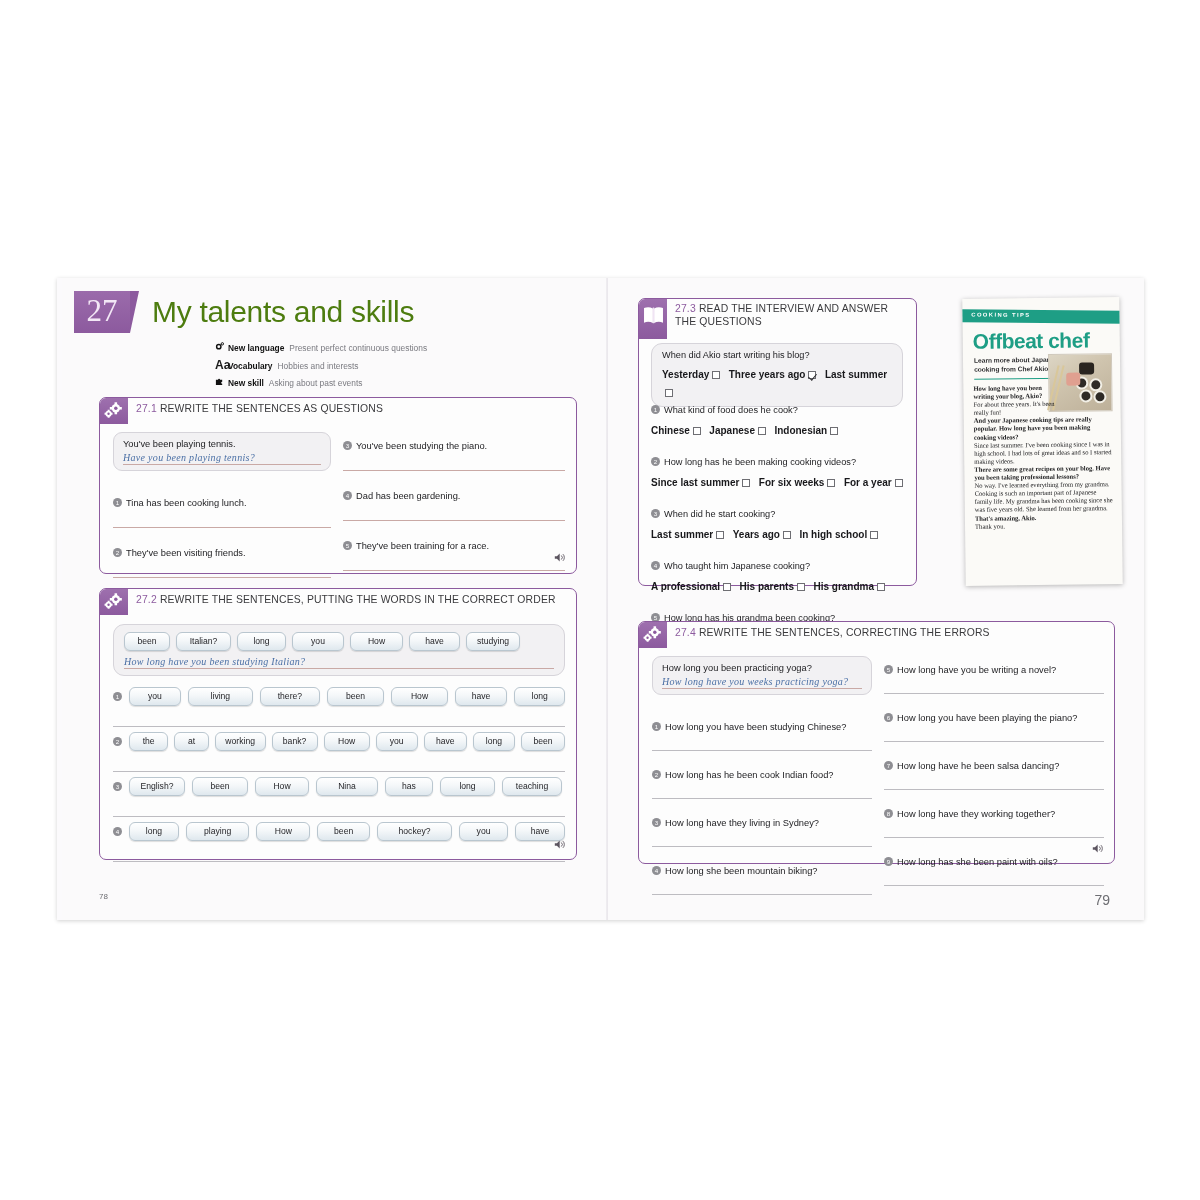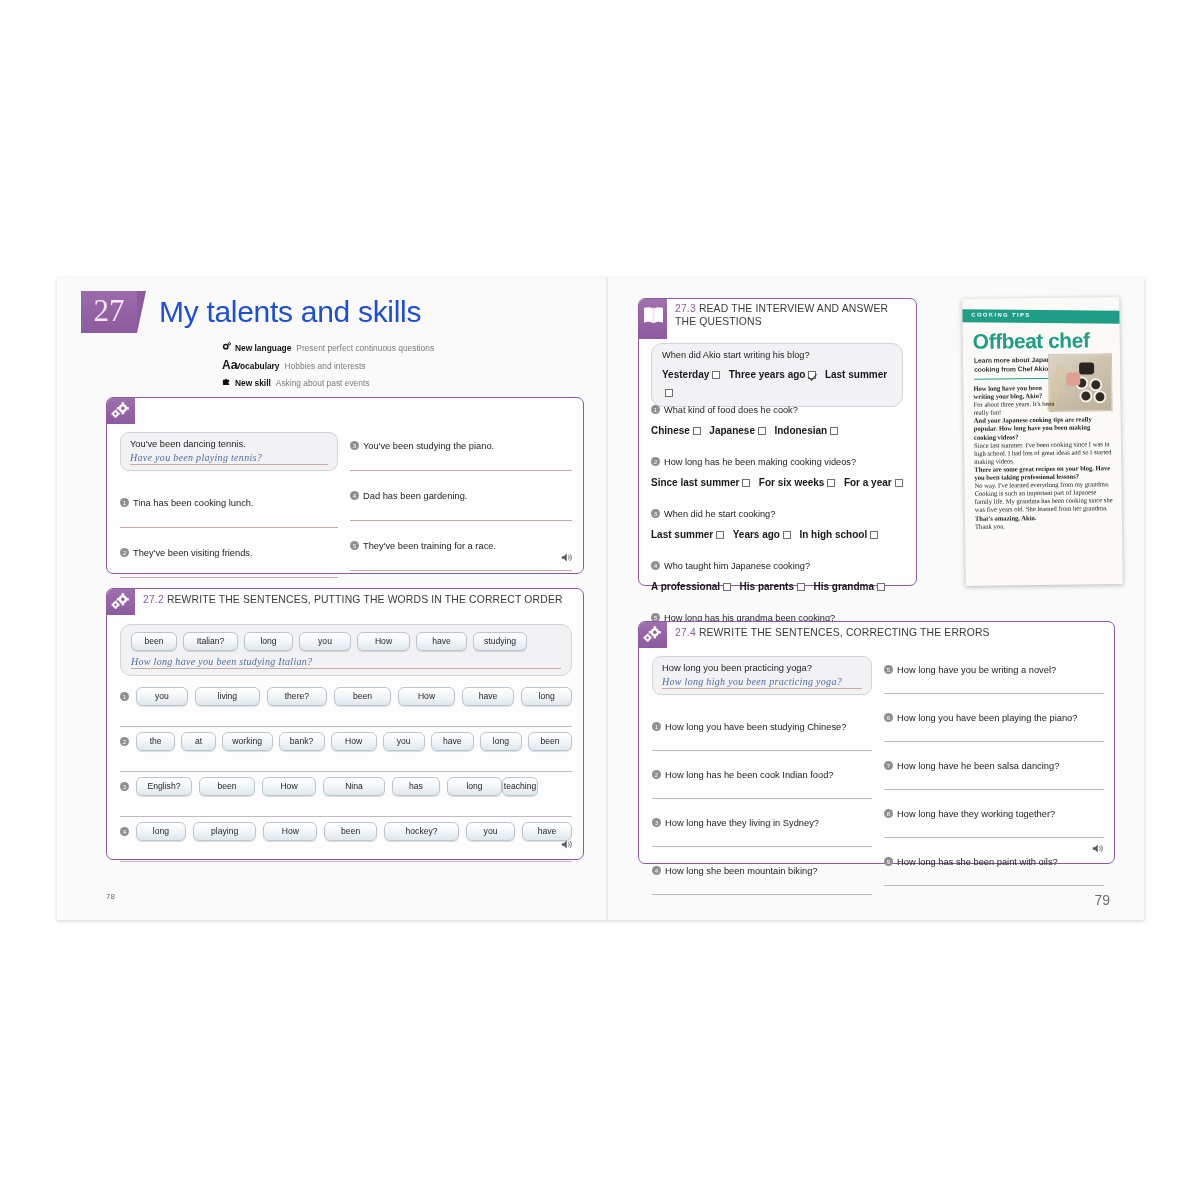--- a/index.html
+++ b/index.html
@@ -13,21 +13,21 @@
 
   
   #spread {
     position: absolute;
     left: 57px; top: 278px;
     width: 1087px; height: 642px;
     background: #fbfafc;
     box-shadow: 0 1px 4px rgba(0,0,0,.18);
   }
   .page { position: absolute; top: 0; height: 642px; }
-  #page-left  { left: 12px;     width: 551px; background: #fbfafb; }
+  #page-left  { left: 5px;     width: 551px; background: #fbfafb; }
   #page-right { left: 551px; width: 536px; background: #fbfafb; }
   #gutter {
     position: absolute; left: 549px; top: 0; width: 5px; height: 642px;
     background: linear-gradient(to right, #f0eef1, #e7e4e9, #f4f2f5);
   }
 
   
   #unit-head { position: absolute; left: 12px; top: 13px; display: flex; align-items: flex-start; }
   #unit-num {
     width: 56px; height: 42px;
@@ -35,21 +35,21 @@
     color: #f3e8f6;
     font-size: 31px; line-height: 40px; text-align: center;
     font-family: "Liberation Serif", serif; font-weight: 300;
     position: relative;
   }
   #unit-num:after {
     content: ""; position: absolute; right: -9px; top: 0;
     border-top: 42px solid #8c5a9e; border-right: 9px solid transparent;
   }
   #unit-title {
-    margin-left: 22px; font-size: 30px; color: #1d4ed8;
+    margin-left: 22px; font-size: 30px; color: #4d7c0f;
     font-weight: 300; letter-spacing: -.3px; line-height: 42px;
   }
 
   #intro-row { position: absolute; left: 93px; top: 62px; width: 470px; display: flex; }
   #intro-text { width: 200px; font-size: 9.2px; line-height: 13.5px; color: #2b2a2d; }
   #meta-list { margin-left: 60px; }
   .meta-row { display: flex; align-items: baseline; margin-bottom: 3.5px; font-size: 8.4px; }
   .meta-icon { width: 13px; font-size: 12px; font-weight: bold; color: #1b1b1b; flex: 0 0 13px; }
   .meta-label { font-weight: bold; color: #111; margin-right: 5px; white-space: nowrap; }
   .meta-val { color: #7a7a80; }
@@ -230,24 +230,28 @@
             <circle cx="6" cy="14" r="3.4" fill="#fff"></circle>
               <circle cx="6" cy="14" r="1.3" fill="#8c5a9e"></circle>
             <g fill="#fff">
                 <rect x="5" y="9.6" width="2.2" height="2.4"></rect>
                 <rect x="5" y="16" width="2.2" height="2.4"></rect>
                 <rect x="1.6" y="12.9" width="2.4" height="2.2"></rect>
                 <rect x="8" y="12.9" width="2.4" height="2.2"></rect>
               </g>
           </svg>
         </div>
+        <div class="ex-title">
+          <span class="num">27.1</span>
+          <span>REWRITE THE SENTENCES AS QUESTIONS</span>
+        </div>
       </div>
 
       <div class="sample" style="position:absolute; left:13px; top:34px; width:218px;">
-        <div class="q-text">You've been dancing tennis.</div>
+        <div class="q-text">You've been playing tennis.</div>
         <div class="hand" style="margin-top:3px;">Have you been playing tennis?</div>
       </div>
 
       <div style="position:absolute; left:13px; top:94px; width:218px;">
         <div class="q-row">
           <span class="bullet">1</span><span class="q-text">Tina has been cooking lunch.</span>
           <div class="rule" style="margin-top:17px;"></div>
         </div>
         <div class="q-row" style="margin-top:14px;">
           <span class="bullet">2</span><span class="q-text">They've been visiting friends.</span>
@@ -352,21 +356,21 @@
 
       <div style="position:absolute; left:13px; top:188px; width:452px;">
         <div class="tile-row">
           <span class="bullet">3</span>
           <span class="tile" style="width:56px; margin-left:3px">English?</span>
           <span class="tile" style="width:56px; margin-left:7px">been</span>
           <span class="tile" style="width:54px; margin-left:7px">How</span>
           <span class="tile" style="width:62px; margin-left:7px">Nina</span>
           <span class="tile" style="width:48px; margin-left:7px">has</span>
           <span class="tile" style="width:55px; margin-left:7px">long</span>
-          <span class="tile" style="width:36px; ">teaching</span>
+          <span class="tile" style="width:60px; margin-left:7px">teaching</span>
         </div>
         <div class="rule-grey" style="margin-top:20px;"></div>
       </div>
 
       <div style="position:absolute; left:13px; top:233px; width:452px;">
         <div class="tile-row">
           <span class="bullet">4</span>
           <span class="tile" style="width:52px; margin-left:3px">long</span>
           <span class="tile" style="width:66px; margin-left:7px">playing</span>
           <span class="tile" style="width:56px; margin-left:7px">How</span>
@@ -522,21 +526,21 @@
           </svg>
         </div>
         <div class="ex-title">
           <span class="num">27.4</span>
           <span>REWRITE THE SENTENCES, CORRECTING THE ERRORS</span>
         </div>
       </div>
 
       <div class="sample" style="position:absolute; left:13px; top:34px; width:220px;">
         <div class="q-text">How long you been practicing yoga?</div>
-        <div class="hand" style="margin-top:3px;">How long high you been practicing yoga?</div>
+        <div class="hand" style="margin-top:3px;">How long have you weeks practicing yoga?</div>
       </div>
 
       <div style="position:absolute; left:13px; top:94px; width:220px;">
         <div class="q-row">
           <span class="bullet">1</span><span class="q-text">How long you have been studying Chinese?</span>
           <div class="rule-grey" style="margin-top:16px;"></div>
         </div>
         <div class="q-row" style="margin-top:13px;">
           <span class="bullet">2</span><span class="q-text">How long has he been cook Indian food?</span>
           <div class="rule-grey" style="margin-top:16px;"></div>

